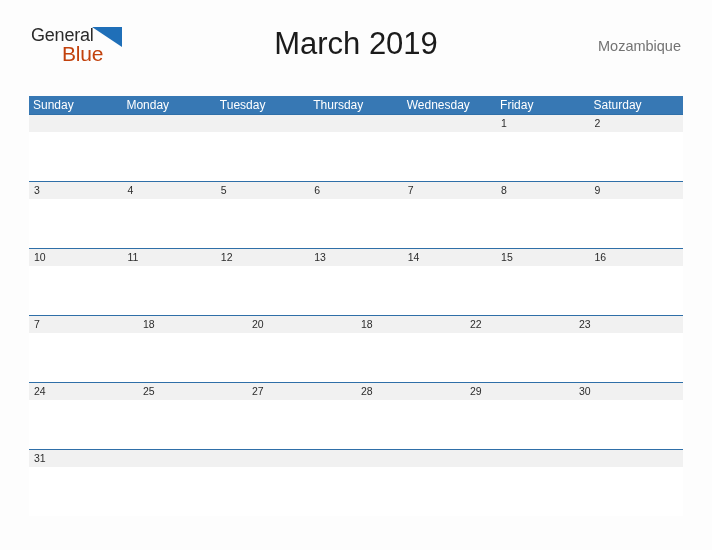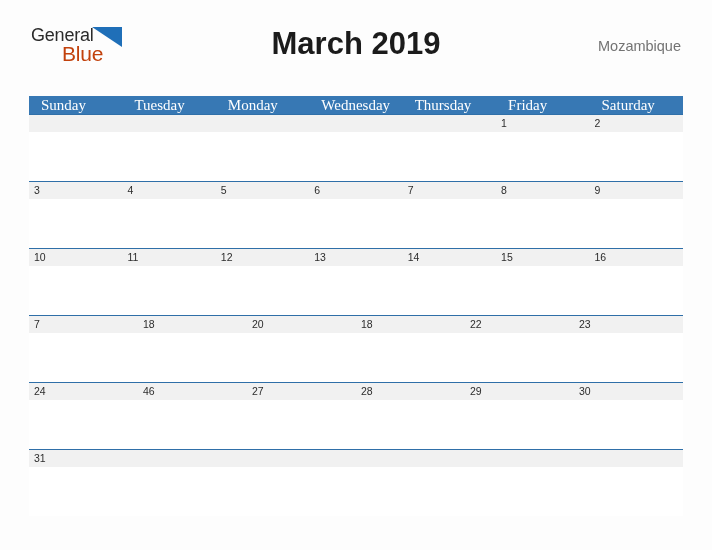--- a/index.html
+++ b/index.html
@@ -66,21 +66,20 @@
   .cal-title {
     position: absolute;
     left: 0;
     right: 0;
     top: 8px;
     text-align: center;
     font-size: 31px;
     color: #1b1b1b;
     font-family: "Liberation Sans", sans-serif;
     letter-spacing: 0px;
-    font-weight: bold;
   }
 
   .cal-country {
     position: absolute;
     right: 2px;
     top: 20px;
     font-size: 14.5px;
     color: #737373;
     font-family: "Liberation Sans", sans-serif;
   }
@@ -94,25 +93,25 @@
   }
 
   .weekday-row {
     display: flex;
     background: #3778b4;
     height: 18px;
   }
   .weekday-cell {
     flex: 1 1 0;
     color: #ffffff;
-    font-size: 15px;
+    font-size: 12px;
     line-height: 18px;
-    padding-left: 12px;
-    box-sizing: border-box;
-    font-family: Liberation Serif, serif;
+    padding-left: 4px;
+    box-sizing: border-box;
+    font-family: Liberation Sans, sans-serif;
     white-space: nowrap;
     overflow: hidden;
   }
 
   .week-row {
     height: 67px;
     border-top: 1px solid #2f6fa8;
     box-sizing: border-box;
     position: relative;
     background: #ffffff;
@@ -161,24 +160,24 @@
     <div class="cal-title">March 2019</div>
 
     <div class="cal-country">Mozambique</div>
 
   </div>
 
   <div class="calendar">
 
     <div class="weekday-row">
       <div class="weekday-cell">Sunday</div>
+      <div class="weekday-cell">Monday</div>
       <div class="weekday-cell">Tuesday</div>
-      <div class="weekday-cell">Monday</div>
+      <div class="weekday-cell">Thursday</div>
       <div class="weekday-cell">Wednesday</div>
-      <div class="weekday-cell">Thursday</div>
       <div class="weekday-cell">Friday</div>
       <div class="weekday-cell">Saturday</div>
     </div>
 
     <div class="week-row">
       <div class="week-band">
         <div class="day-cell"></div>
         <div class="day-cell"></div>
         <div class="day-cell"></div>
         <div class="day-cell"></div>
@@ -223,21 +222,21 @@
         <div class="day-cell">18</div>
         <div class="day-cell">22</div>
         <div class="day-cell">23</div>
       </div>
       <div class="week-blank"></div>
     </div>
 
     <div class="week-row">
       <div class="week-band">
         <div class="day-cell">24</div>
-        <div class="day-cell">46</div>
+        <div class="day-cell">25</div>
         <div class="day-cell">27</div>
         <div class="day-cell">28</div>
         <div class="day-cell">29</div>
         <div class="day-cell">30</div>
       </div>
       <div class="week-blank"></div>
     </div>
 
     <div class="week-row">
       <div class="week-band">

